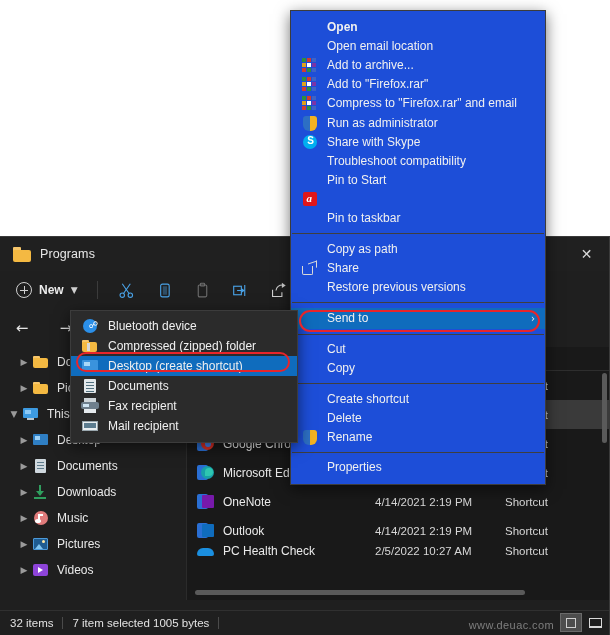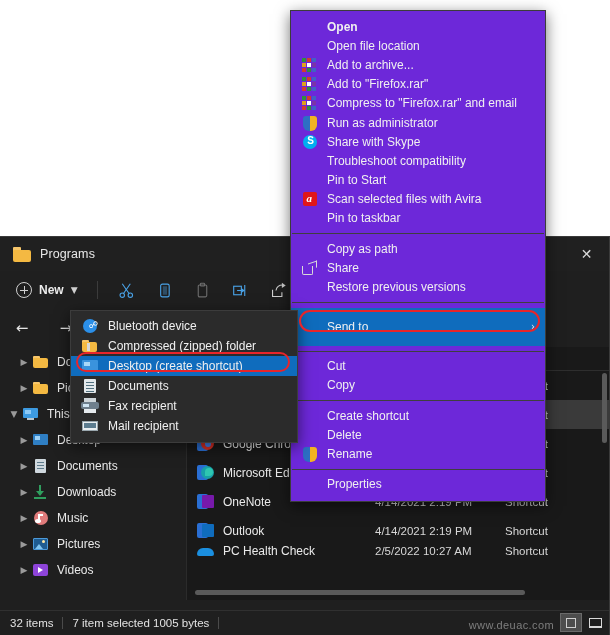--- a/index.html
+++ b/index.html
@@ -128,21 +128,21 @@
   .watermark { position:absolute; right:56px; bottom:4px; color:#7e7e7e; font-size:11px; letter-spacing:.4px; font-family:"Liberation Sans", sans-serif;}
   .viewbtns { position:absolute; right:4px; bottom:3px; display:flex; gap:2px;}
   .vb { width:22px; height:19px; display:flex; align-items:center; justify-content:center;}
   .vb.active { background:#4d4d4d; border:1px solid #6a6a6a;}
   .vb .grid { width:10px; height:10px; border:1.4px solid #cfcfcf;}
   .vb .lap { width:13px; height:10px; border:1.4px solid #d8d8d8; border-bottom-width:2.4px;}
 
   
   #ctxmenu {
     position:absolute; left:290px; top:10px; width:256px;
-    background:#6d28d9; border:1px solid #3c3c3c; border-radius:0;
+    background:#1d4ed8; border:1px solid #3c3c3c; border-radius:0;
     padding:6px 0 7px 0; box-shadow:0 4px 14px rgba(0,0,0,.55);
     z-index:40;
   }
   .mi { height:19.2px; display:flex; align-items:center; padding-left:9px; color:#f0f0f0; font-size:12px; position:relative;}
   .mi .mi-ic { width:20px; height:16px; margin-right:7px; position:relative; flex:none;}
   .mi .mi-lb { white-space:nowrap; }
   .mi.bold .mi-lb { font-weight:bold; }
   .mi-sep { height:1px; background:#3f3f3f; margin:5px 1px; }
   .mi.highlight { background:#0f6cbd; }
   .mi .arrow { position:absolute; right:10px; color:#e9e9e9; font-size:10px; font-family:"DejaVu Sans", sans-serif;}
@@ -474,21 +474,21 @@
   </div>
 
   <div id="ctxmenu">
 
     <div class="mi bold">
       <div class="mi-ic"></div>
       <div class="mi-lb">Open</div>
     </div>
     <div class="mi">
       <div class="mi-ic"></div>
-      <div class="mi-lb">Open file location</div>
+      <div class="mi-lb">Open email location</div>
     </div>
     <div class="mi">
       <div class="mi-ic">
           <div class="ic-rar"></div>
         </div>
       <div class="mi-lb">Add to archive...</div>
     </div>
     <div class="mi">
       <div class="mi-ic">
           <div class="ic-rar"></div>
@@ -525,21 +525,20 @@
     <div class="mi">
       <div class="mi-ic"></div>
       <div class="mi-lb">Pin to Start</div>
     </div>
     <div class="mi">
       <div class="mi-ic">
           <div class="ic-avira">
             <div class="a">ɑ</div>
           </div>
         </div>
-      <div class="mi-lb">Scan selected files with Avira</div>
     </div>
     <div class="mi">
       <div class="mi-ic"></div>
       <div class="mi-lb">Pin to taskbar</div>
     </div>
 
     <div class="mi-sep"></div>
 
     <div class="mi">
       <div class="mi-ic"></div>
@@ -554,21 +553,21 @@
         </div>
       <div class="mi-lb">Share</div>
     </div>
     <div class="mi">
       <div class="mi-ic"></div>
       <div class="mi-lb">Restore previous versions</div>
     </div>
 
     <div class="mi-sep"></div>
 
-    <div class="mi highlight" style="height:38px">
+    <div class="mi highlight" style="height:21px">
       <div class="mi-ic"></div>
       <div class="mi-lb">Send to</div>
       <div class="arrow">›</div>
     </div>
 
     <div class="mi-sep"></div>
 
     <div class="mi">
       <div class="mi-ic"></div>
       <div class="mi-lb">Cut</div>

